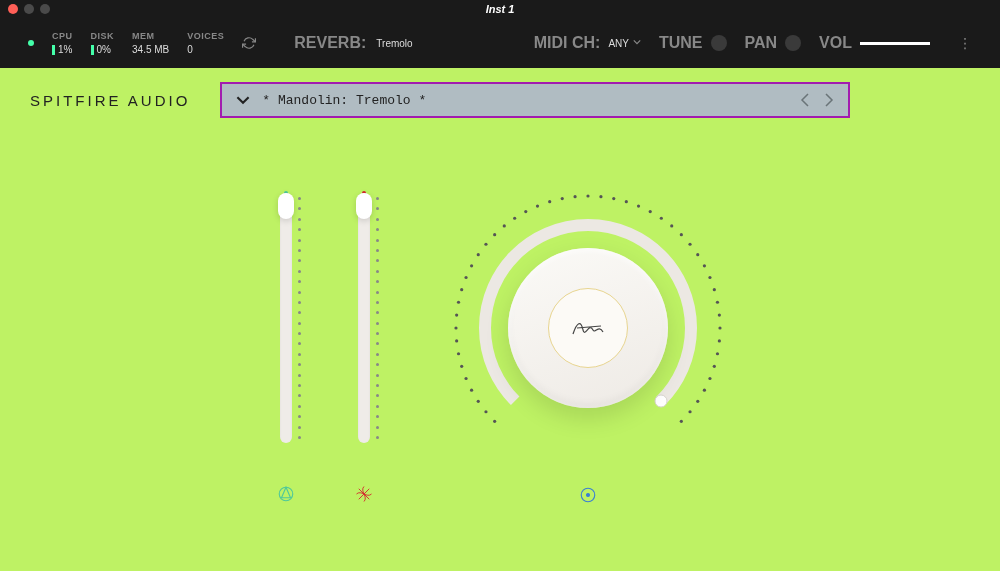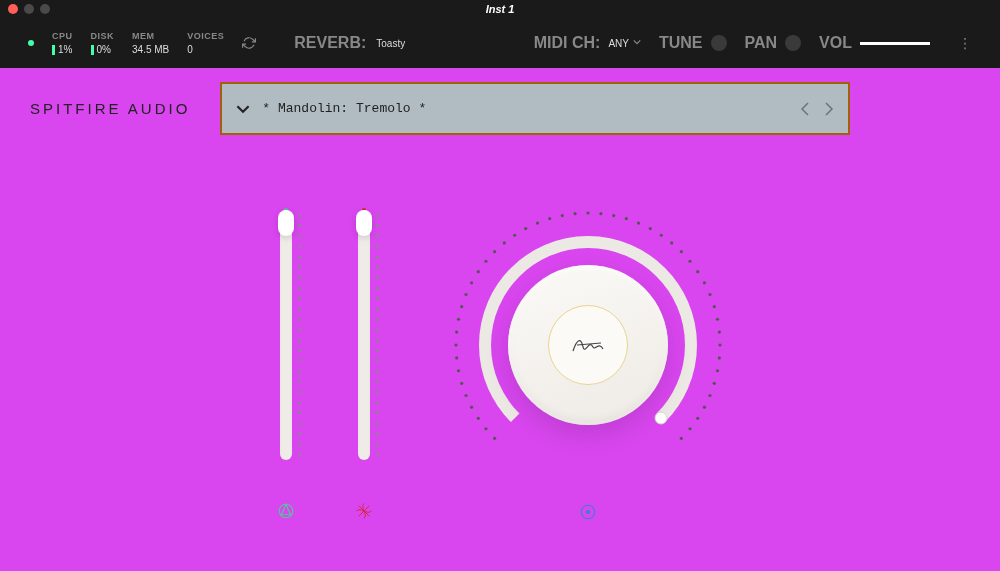--- a/index.html
+++ b/index.html
@@ -52,37 +52,37 @@
     .reverb-value { color: #ddd; font-size: 10px; }
     .spacer { flex: 1; }
     .midi-block, .tune-block, .pan-block, .vol-block { display: flex; align-items: center; gap: 8px; }
     .midi-value { color: #ddd; font-size: 10px; display:flex; align-items:flex-start; gap:4px; }
     .mini-knob { width: 16px; height: 16px; border-radius: 50%; background: #3a3a3a; }
     .vol-track { width: 70px; height: 3px; background: #fff; position: relative; }
     .menu-dots { color: #888; font-size: 14px; margin-left: 10px; }
     .refresh-icon { color: #888; width: 14px; height: 14px; }
 
     .main-area {
-      background: #d946ef;
+      background: #bef264;
       height: calc(571px - 68px);
       position: relative;
     }
     .brand-row {
       display: flex;
       align-items: center;
       padding: 14px 30px 0 30px;
       gap: 30px;
     }
     .brand { font-size: 15px; font-weight: 400; letter-spacing: 3px; color: #222; }
     .preset-bar {
       flex: 1;
       max-width: 630px;
       background: #b0bcc2;
-      border: 2px solid #a16207;
-      height: 53px;
+      border: 2px solid #a21caf;
+      height: 36px;
       display: flex;
       align-items: center;
       padding: 0 14px;
       gap: 12px;
     }
     .preset-chevron { color: #333; }
     .preset-name { flex: 1; font-family: "Courier New", monospace; font-size: 13px; color: #222; }
     .preset-nav { display: flex; gap: 14px; color: #6a7478; }
 
     .controls-row {
@@ -192,21 +192,21 @@
     <div class="stat-value">0</div>
   </div>
 
   <svg class="refresh-icon" viewBox="0 0 24 24" fill="none" stroke="currentColor" stroke-width="2">
       <path d="M23 4v6h-6M1 20v-6h6"></path>
       <path d="M3.51 9a9 9 0 0114.85-3.36L23 10M1 14l4.64 4.36A9 9 0 0020.49 15"></path>
     </svg>
 
   <div class="reverb-block">
     <span class="reverb-label">REVERB:</span>
-    <span class="reverb-value">Toasty</span>
+    <span class="reverb-value">Tremolo</span>
   </div>
 
   <div class="spacer"></div>
 
   <div class="midi-block">
     <span class="reverb-label">MIDI CH:</span>
     <span class="midi-value">
         <span>ANY</span>
       <svg width="8" height="8" viewBox="0 0 10 10">
           <path d="M1 3l4 4 4-4" stroke="#888" fill="none" stroke-width="1.5"></path>

